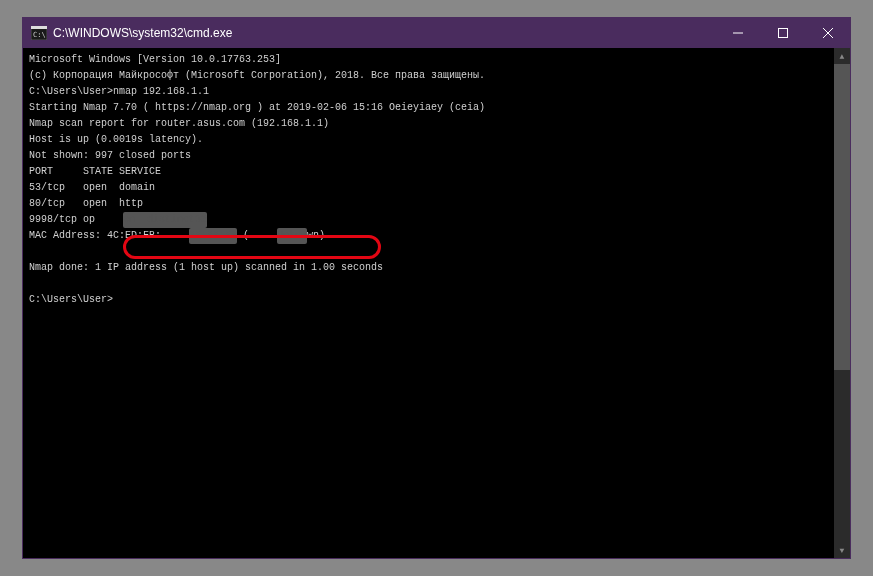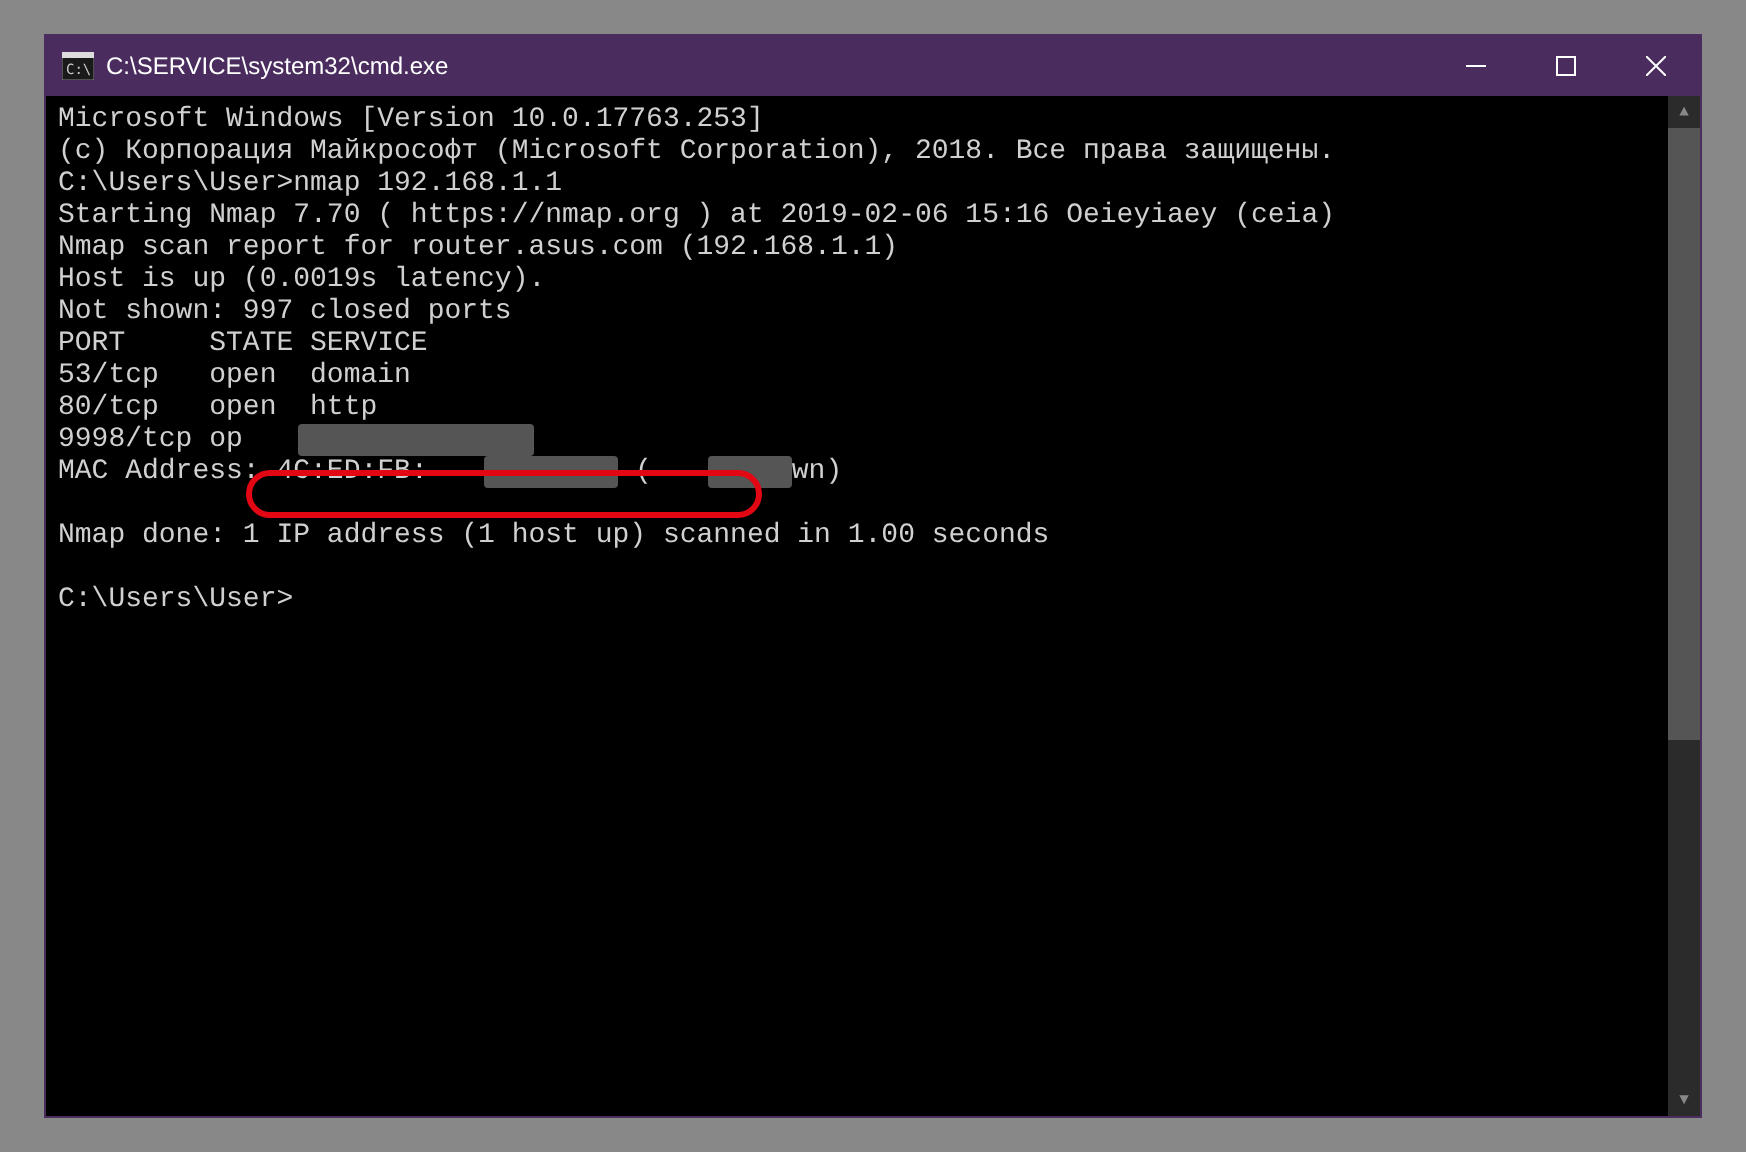--- a/index.html
+++ b/index.html
@@ -50,21 +50,21 @@
       align-items: center;
       justify-content: center;
       color: #fff;
       cursor: pointer;
     }
     .titlebar-btn svg { width: 10px; height: 10px; }
     .terminal {
       flex: 1;
       background: #000;
       color: #d0d0d0;
-      font-size: 14px;
+      font-size: 10px;
       line-height: 16px;
       padding: 4px 6px;
       font-family: Consolas, 'Courier New', monospace;
       overflow-y: auto;
       white-space: pre;
       position: relative;
     }
     .scrollbar {
       position: absolute;
       right: 0;
@@ -112,21 +112,21 @@
 
 <div class="window">
   <div class="titlebar">
     <span class="titlebar-icon">
       <svg viewBox="0 0 16 14">
         <rect x="0" y="0" width="16" height="14" fill="#1a1a1a" stroke="#888" stroke-width="0.5"></rect>
         <rect x="0" y="0" width="16" height="3" fill="#ddd"></rect>
         <text x="2" y="11" font-size="7" fill="#ccc" font-family="monospace">C:\</text>
       </svg>
     </span>
-    <span class="titlebar-text">C:\SERVICE\system32\cmd.exe</span>
+    <span class="titlebar-text">C:\WINDOWS\system32\cmd.exe</span>
     <div class="titlebar-controls">
       <div class="titlebar-btn">
         <svg viewBox="0 0 10 10">
             <line x1="0" y1="5" x2="10" y2="5" stroke="#fff" stroke-width="1"></line>
           </svg>
       </div>
       <div class="titlebar-btn">
         <svg viewBox="0 0 10 10">
             <rect x="0.5" y="0.5" width="9" height="9" fill="none" stroke="#fff" stroke-width="1"></rect>
           </svg>

